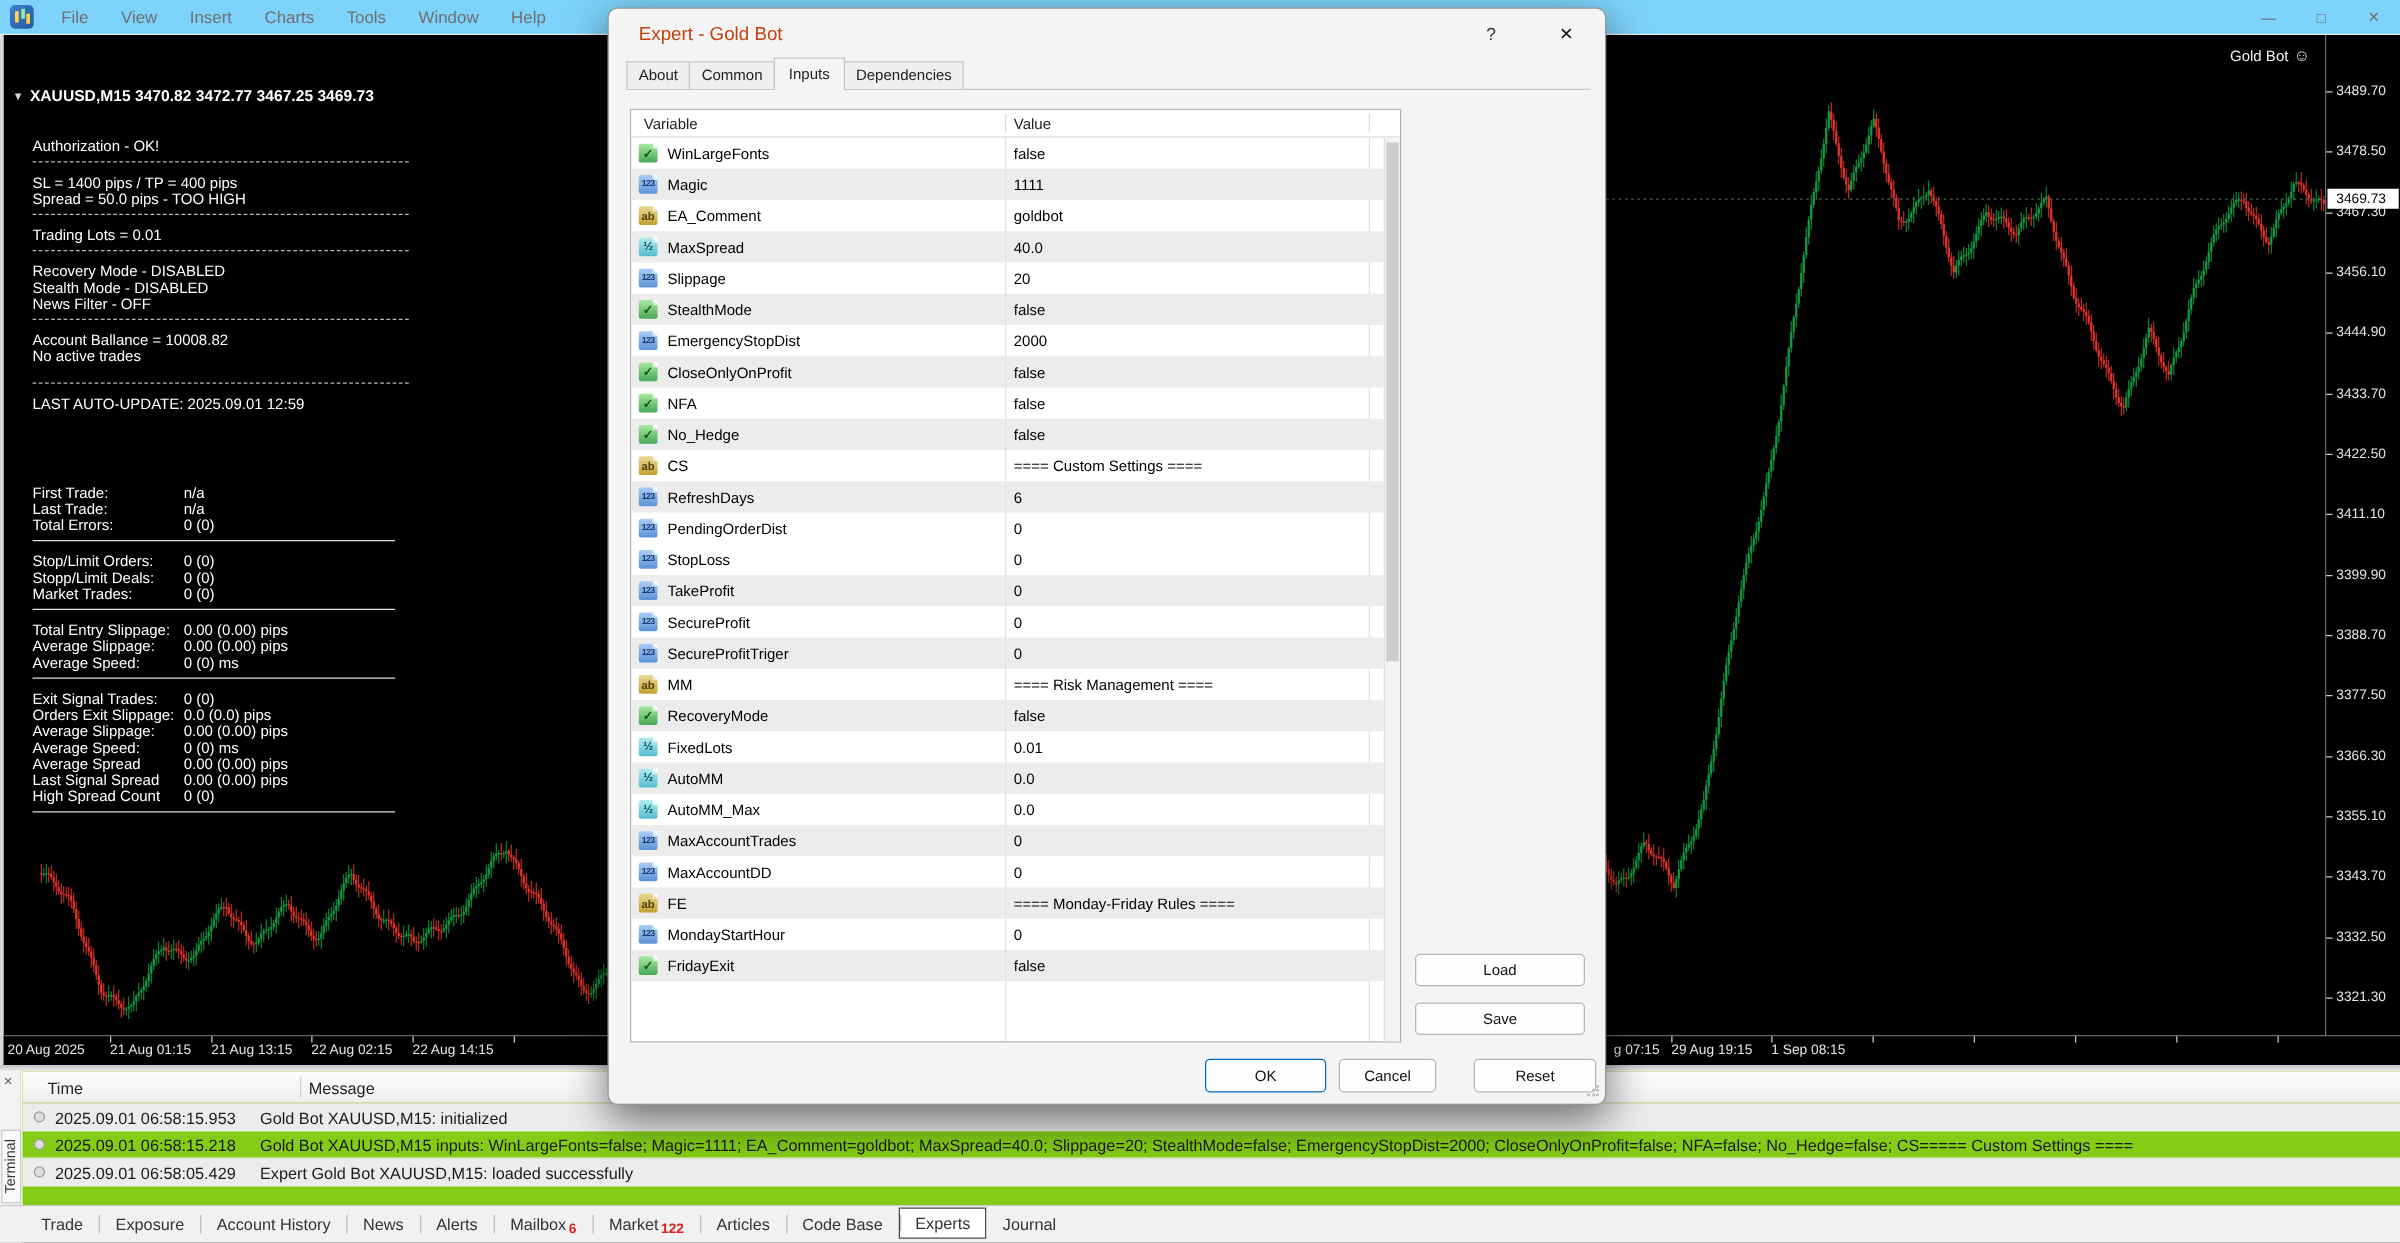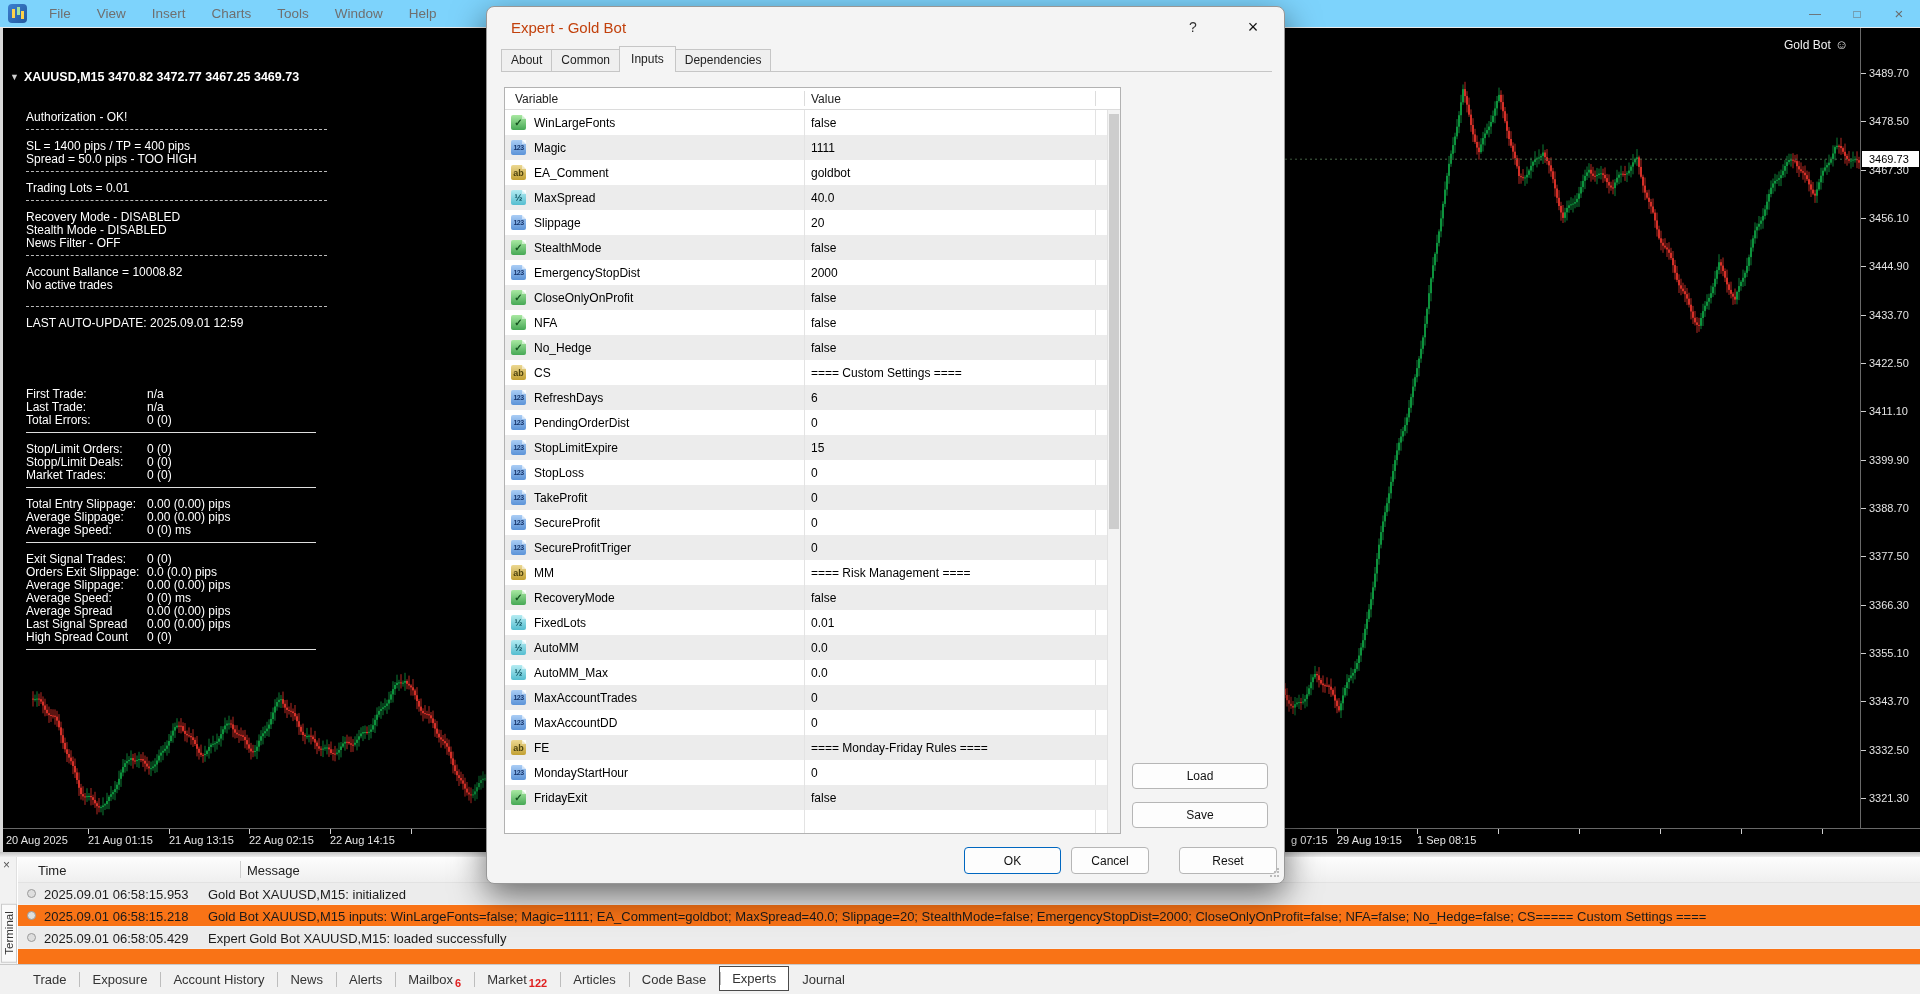--- a/index.html
+++ b/index.html
@@ -111,21 +111,21 @@
   
   .terminal { position:absolute; left:0; right:0; top:852px; height:142px; background:#fff; z-index:20; }
   .splitter { position:absolute; left:0; right:0; top:0; height:5px;
     background:linear-gradient(#c2c2c2,#ededed); }
   .t-side { position:absolute; left:0; top:5px; bottom:0; width:17px; background:#f2f2f2;
     border-right:1px solid #e0e0e0; }
   .t-close { position:absolute; left:3px; top:2px; font-size:12px; color:#555; line-height:12px; }
   .t-vlabel { position:absolute; left:9px; top:76px; transform:translate(-50%,-50%) rotate(-90deg);
     font-size:11.5px; color:#333; white-space:nowrap; background:#fafafa;
     border:1px solid #c9c9c9; padding:1px 7px; }
-  .t-main { position:absolute; left:18px; right:0; top:5px; bottom:30px; background:#f97316; overflow:hidden; }
+  .t-main { position:absolute; left:18px; right:0; top:5px; bottom:30px; background:#84cc16; overflow:hidden; }
   .t-header { position:relative; height:26px; background:linear-gradient(#fdfdfd,#efefef);
     border-bottom:1px solid #e2e2e2; font-size:13px; color:#222; }
   .t-header .c1 { position:absolute; left:20px; top:6px; }
   .t-header .c2 { position:absolute; left:229px; top:6px; }
   .t-header .cdiv { position:absolute; left:222px; top:4px; bottom:4px; width:1px; background:#cfcfcf; }
   .t-row { position:relative; height:22px; font-size:13px; color:#1a1a1a; border-bottom:1px solid #f0f0f0; }
   .t-row.stripe { background:#ececec; }
   .t-row .bullet { position:absolute; left:9px; top:6px; width:9px; height:9px; border-radius:50%;
     border:1.5px solid #9a9a9a; background:#dedede; }
   .t-row .tm { position:absolute; left:26px; top:4px; white-space:nowrap; }
@@ -1415,25 +1415,20 @@
           <div class="prow stripe">
             <div class="pic int">123</div>
             <span class="nm">RefreshDays</span>
             <span class="val">6</span>
           </div>
           <div class="prow">
             <div class="pic int">123</div>
             <span class="nm">PendingOrderDist</span>
             <span class="val">0</span>
           </div>
-          <div class="prow stripe">
-            <div class="pic int">123</div>
-            <span class="nm">StopLimitExpire</span>
-            <span class="val">15</span>
-          </div>
           <div class="prow">
             <div class="pic int">123</div>
             <span class="nm">StopLoss</span>
             <span class="val">0</span>
           </div>
           <div class="prow stripe">
             <div class="pic int">123</div>
             <span class="nm">TakeProfit</span>
             <span class="val">0</span>
           </div>

